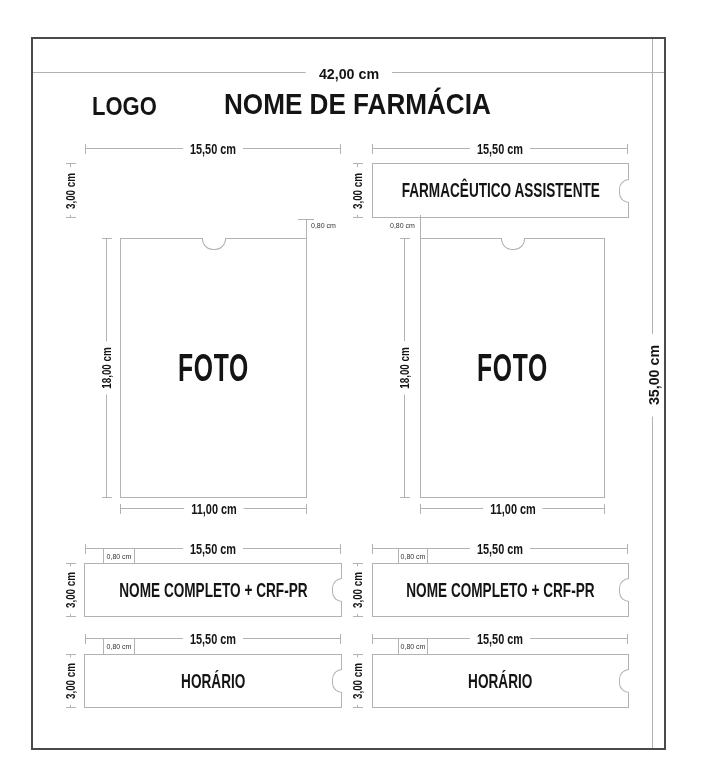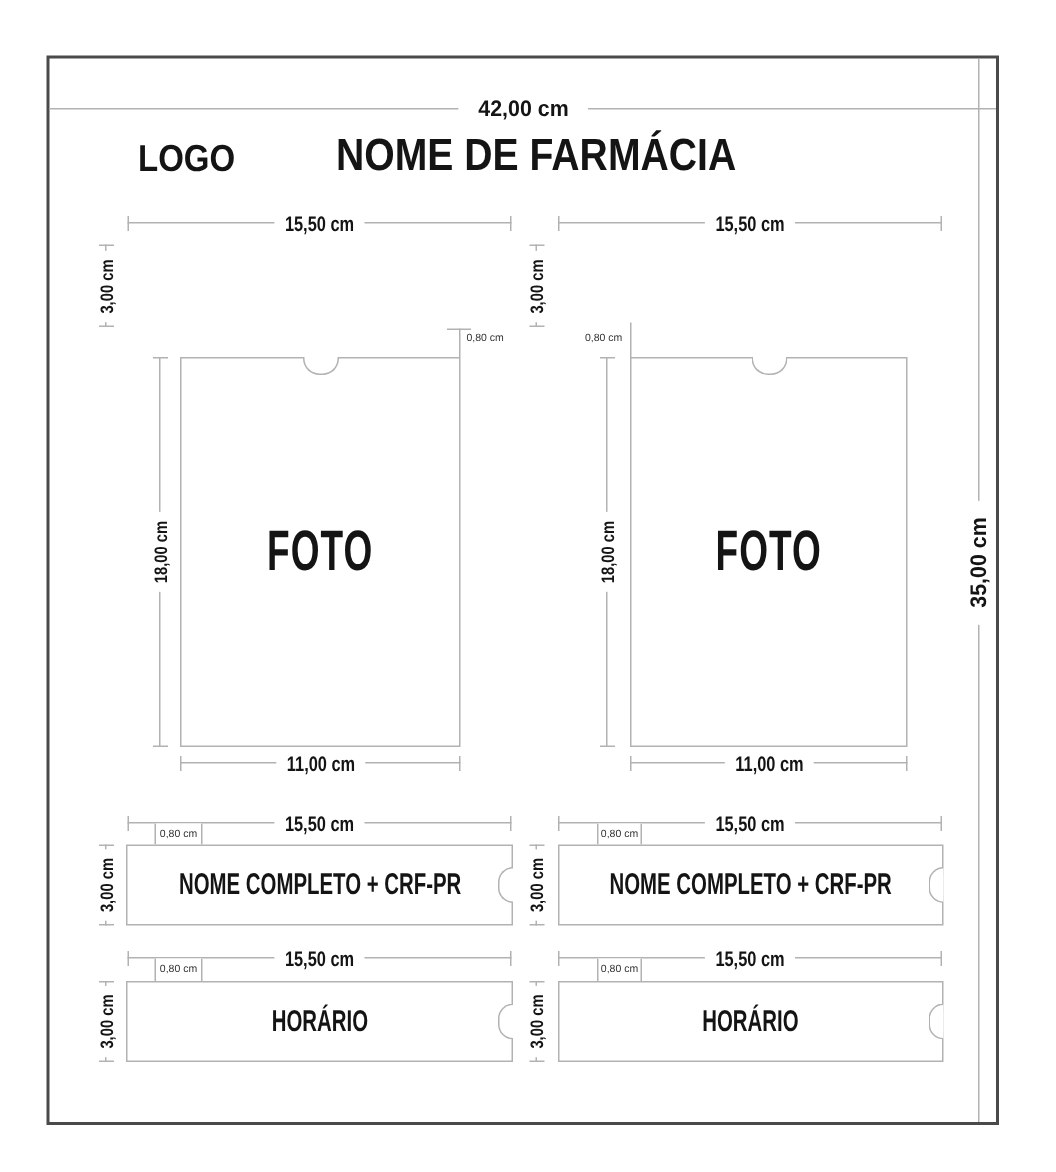--- a/index.html
+++ b/index.html
@@ -115,20 +115,24 @@
     <span class="lbl name">HORÁRIO</span>
     <span class="notch-r"></span>
   </div>
 
   <div class="dimh ticks" style="left:372px;top:148px;width:256px;">
     <span>15,50 cm</span>
   </div>
   <div class="dimv ticks" style="left:357px;top:163px;height:55px;">
     <span>3,00 cm</span>
   </div>
+  <div class="slot" style="left:372px;top:163px;width:257px;height:55px;">
+    <span class="lbl role">FARMACÊUTICO ASSISTENTE</span>
+    <span class="notch-r"></span>
+  </div>
 
   <div class="line-v" style="left:420px;top:215px;height:24px;"></div>
   <div class="tinytext" style="left:390px;top:222px;">0,80 cm</div>
 
   <div class="dimv ticks" style="left:404px;top:238px;height:260px;">
     <span>18,00 cm</span>
   </div>
 
   <div class="slot" style="left:420px;top:238px;width:185px;height:260px;">
     <span class="lbl foto">FOTO</span>

